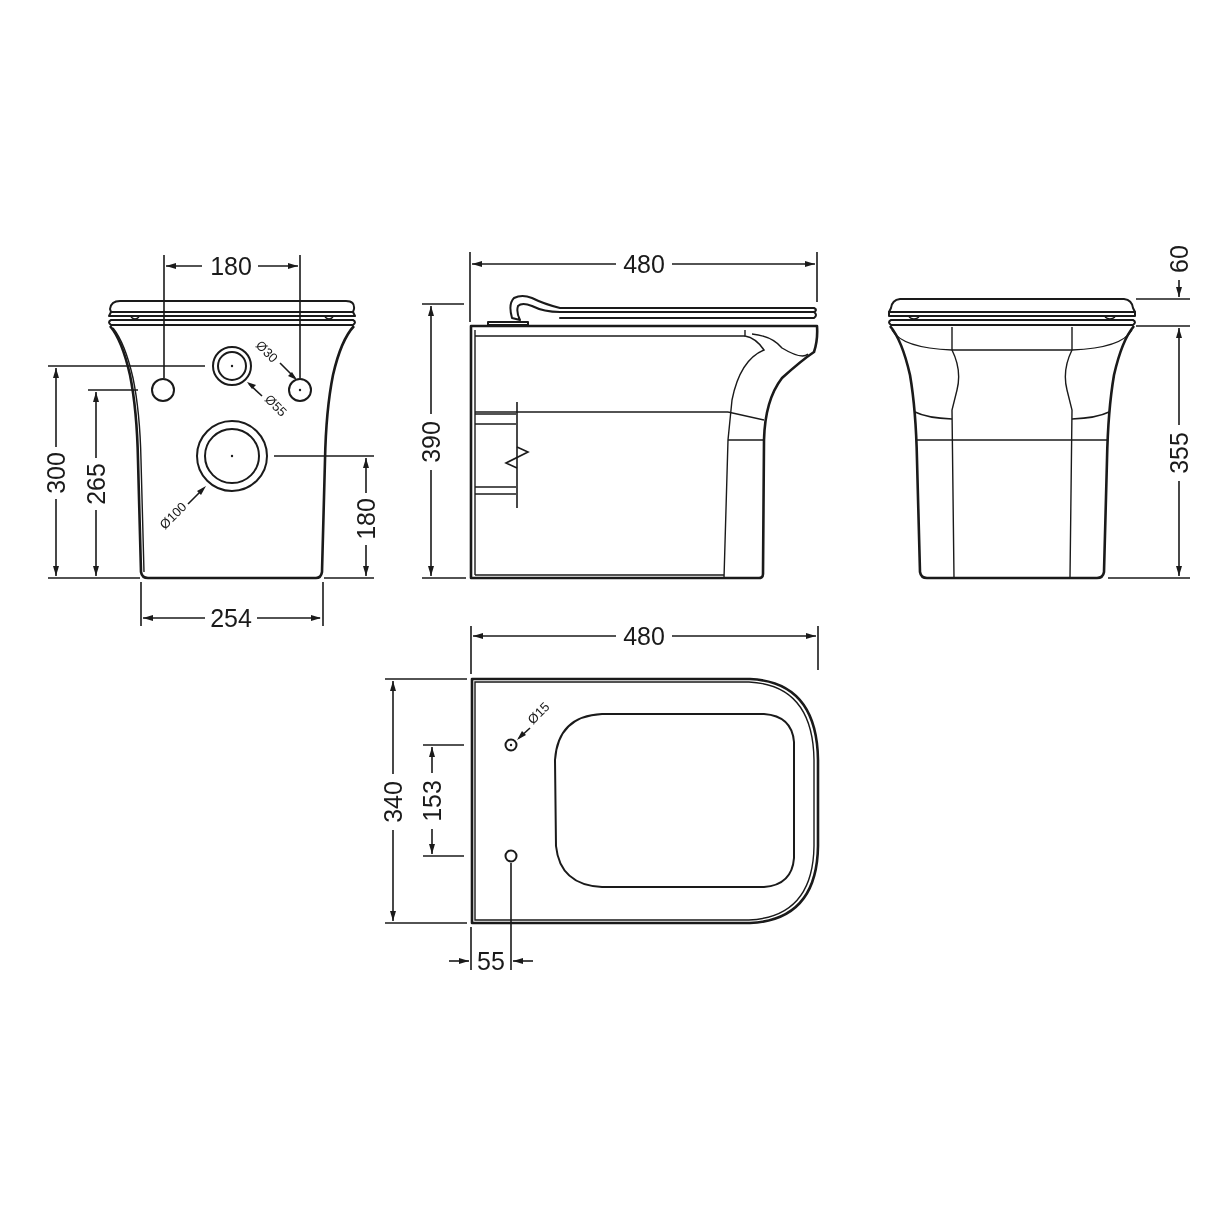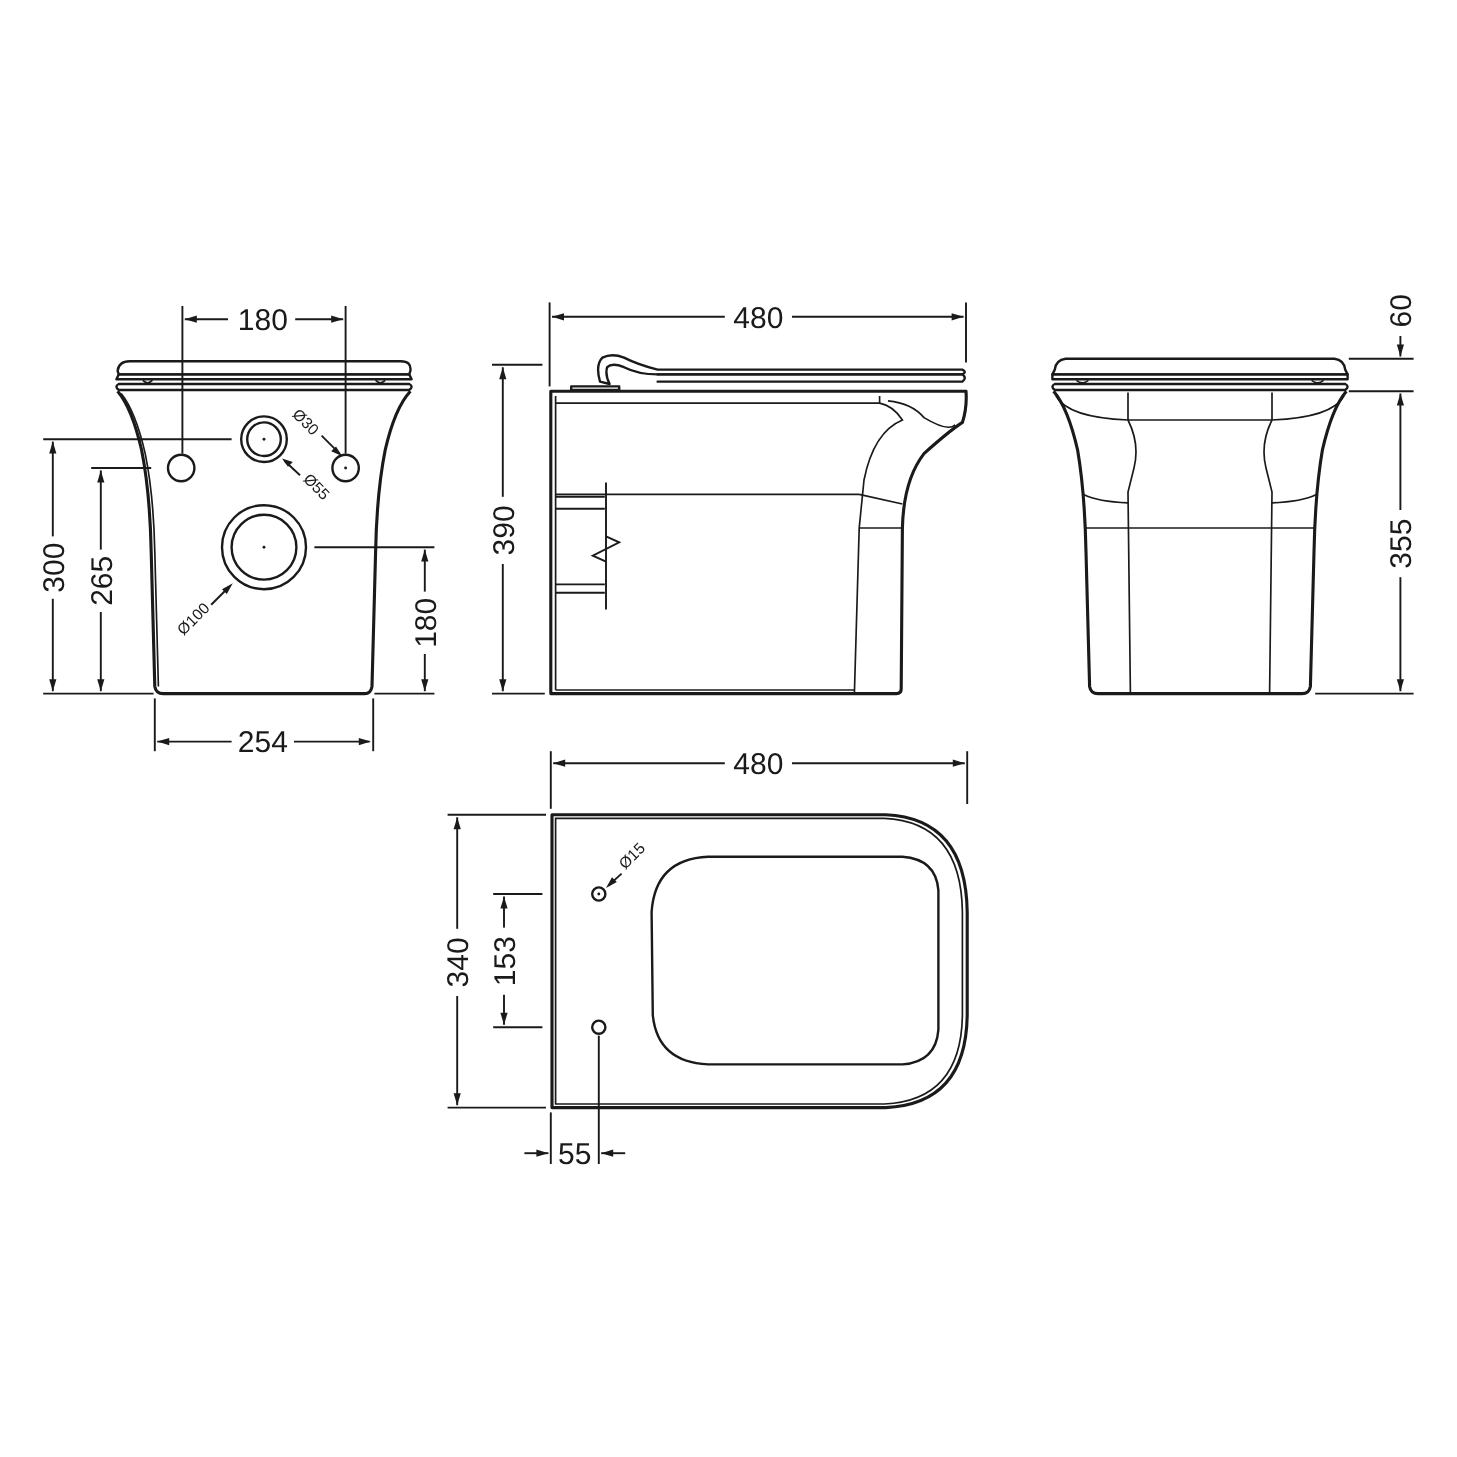--- a/index.html
+++ b/index.html
@@ -1,17 +1,17 @@
 <!DOCTYPE html>
 <html><head>
 <meta charset="utf-8">
 <style>
   html, body { margin: 0; padding: 0; background: #ffffff; }
   body { width: 1214px; height: 1214px; overflow: hidden; }
-  #drawing { position: absolute; left: 0; top: 0; width: 1000px; height: 1214px; }
+  #drawing { position: absolute; left: 12px; top: 0; width: 1000px; height: 1214px; }
   svg text { font-family: "Liberation Sans", "DejaVu Sans", sans-serif; fill: #1a1a1a; }
   .dim { font-size: 25px; }
   .dia { font-size: 13px; }
   .ln { stroke: #1a1a1a; fill: none; stroke-width: 2; stroke-linejoin: round; stroke-linecap: round; }
   .thk { stroke: #1a1a1a; fill: none; stroke-width: 2.6; stroke-linejoin: round; }
   .thin { stroke: #1a1a1a; fill: none; stroke-width: 1.4; }
   .dl { stroke: #1a1a1a; fill: none; stroke-width: 1.6; }
   .ah { fill: #1a1a1a; stroke: none; }
   .bg { fill: #ffffff; stroke: none; }
 </style>

